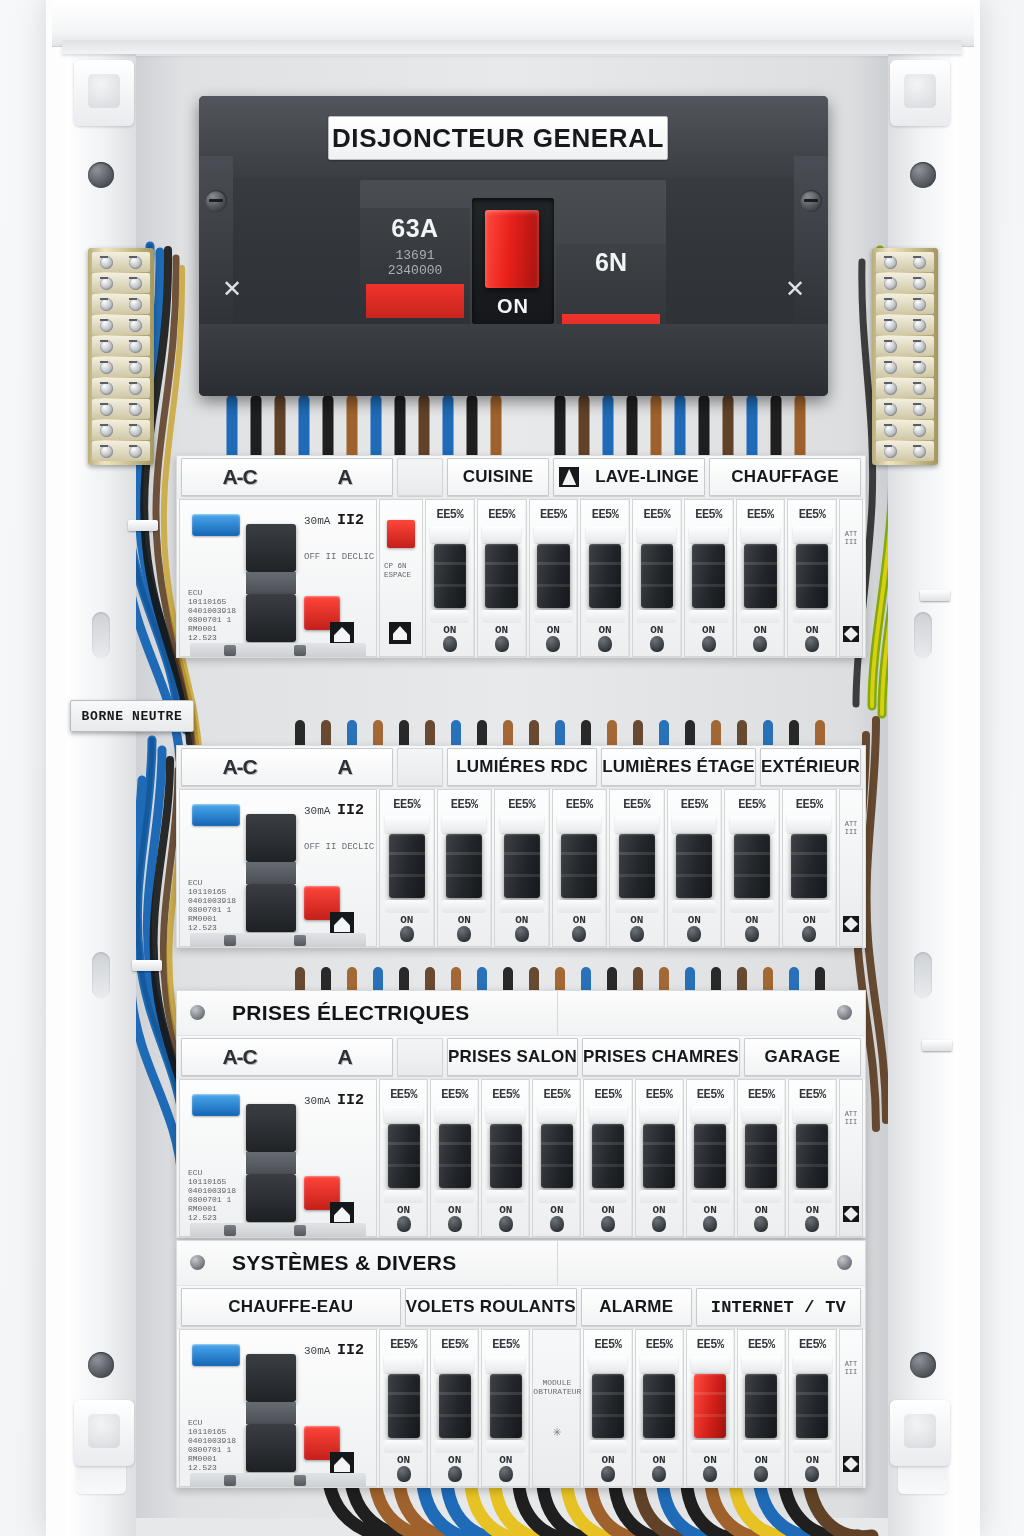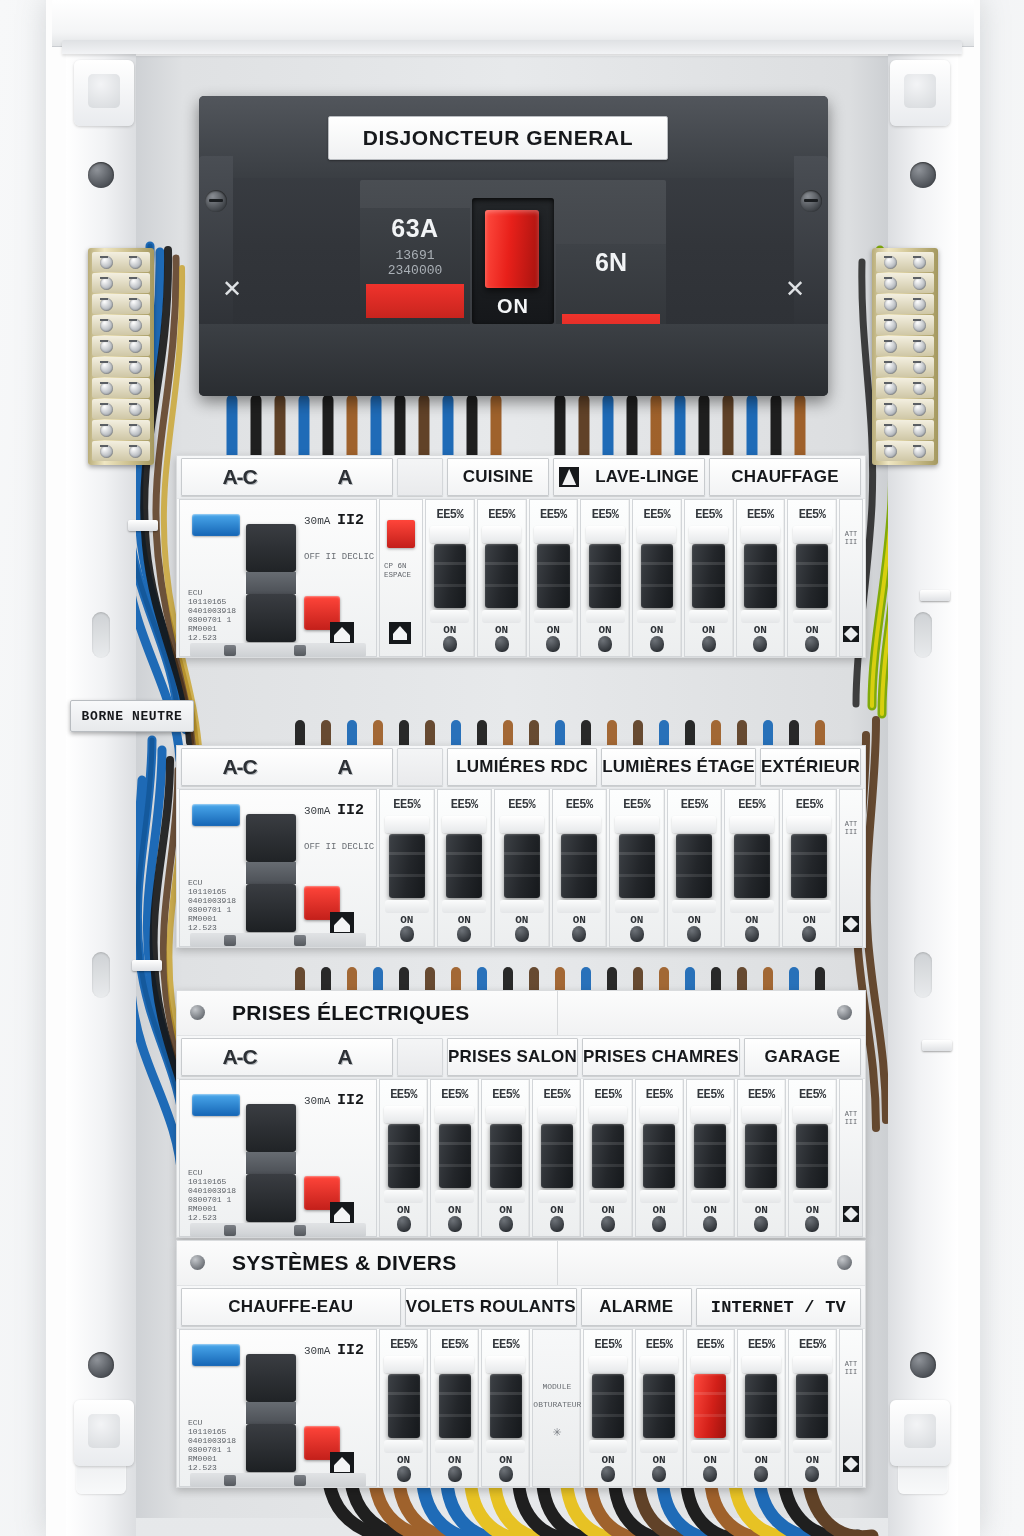--- a/index.html
+++ b/index.html
@@ -81,21 +81,21 @@
       box-shadow:inset 0 1px 2px rgba(0,0,0,.7);}
   .mainbrk .scr:after{content:"";position:absolute;left:4px;top:9px;width:14px;height:3px;
       background:#1b1e21;border-radius:1px;}
   .mainbrk .xmark{position:absolute;width:26px;height:26px;color:#dfe2e5;
       font-size:24px;line-height:26px;text-align:center;font-weight:bold;}
 
   .nameplate{position:absolute;left:129px;top:20px;width:338px;height:42px;
       background:linear-gradient(#ffffff,#f0f1f2);border:1px solid #b9bcc0;
       border-radius:2px;display:flex;align-items:center;justify-content:center;
       box-shadow:0 1px 2px rgba(0,0,0,.35);}
-  .nameplate span{font-size:21px;font-weight:bold;letter-spacing:.6px;color:#17191c;}
+  .nameplate span{font-size:26px;font-weight:bold;letter-spacing:.6px;color:#17191c;}
 
   .mid-assembly{position:absolute;left:161px;top:84px;width:306px;height:144px;
       background:linear-gradient(#4a4e53,#393c41);border-radius:2px;}
   .amp-pane{position:absolute;left:0;top:28px;width:110px;height:116px;
       background:linear-gradient(#3e4247,#2e3135);}
   .amp-pane .amp{position:absolute;left:0;top:6px;width:110px;text-align:center;
       color:#f2f4f6;font-size:25px;font-weight:bold;letter-spacing:.5px;}
   .amp-pane .code{position:absolute;left:0;top:40px;width:110px;text-align:center;
       color:#aab0b6;font-size:13px;line-height:15px;font-family:"Liberation Mono",monospace;
       filter:blur(.4px);}
@@ -218,21 +218,21 @@
   .mcb .botcap{position:absolute;left:9%;top:110px;width:82%;height:13px;border-radius:3px;
       background:linear-gradient(#fbfcfc,#e4e6e8);}
   .mcb .botmark{position:absolute;left:0;top:124px;width:100%;text-align:center;
       font-size:11px;font-weight:bold;color:#2c3035;
       font-family:"Liberation Mono",monospace;filter:blur(.45px);}
   .mcb .led{position:absolute;left:50%;bottom:4px;margin-left:-7px;width:14px;height:16px;
       border-radius:50% 50% 45% 45%;
       background:radial-gradient(circle at 35% 28%,#6d7278,#34383d 70%,#1c1f22);}
   .mcb.blankmod{background:linear-gradient(#f7f8f9,#e9ebec);}
   .mcb.blankmod .bm-txt{position:absolute;left:0;top:48px;width:100%;text-align:center;
-      font-size:8px;line-height:18px;color:#6a6e73;font-family:"Liberation Mono",monospace;
+      font-size:8px;line-height:9px;color:#6a6e73;font-family:"Liberation Mono",monospace;
       filter:blur(.5px);}
   .mcb.blankmod .bm-star{position:absolute;left:0;top:96px;width:100%;text-align:center;
       font-size:11px;color:#7b7f85;filter:blur(.5px);}
 
   
   .endplate{position:relative;flex:0 0 auto;width:22px;
       background:linear-gradient(#fbfcfc,#e7e9eb);border:1px solid #d3d6d9;}
   .endplate .et{position:absolute;left:1px;top:30px;width:20px;font-size:7px;
       line-height:8px;color:#63676d;font-family:"Liberation Mono",monospace;
       filter:blur(.45px);text-align:center;}

